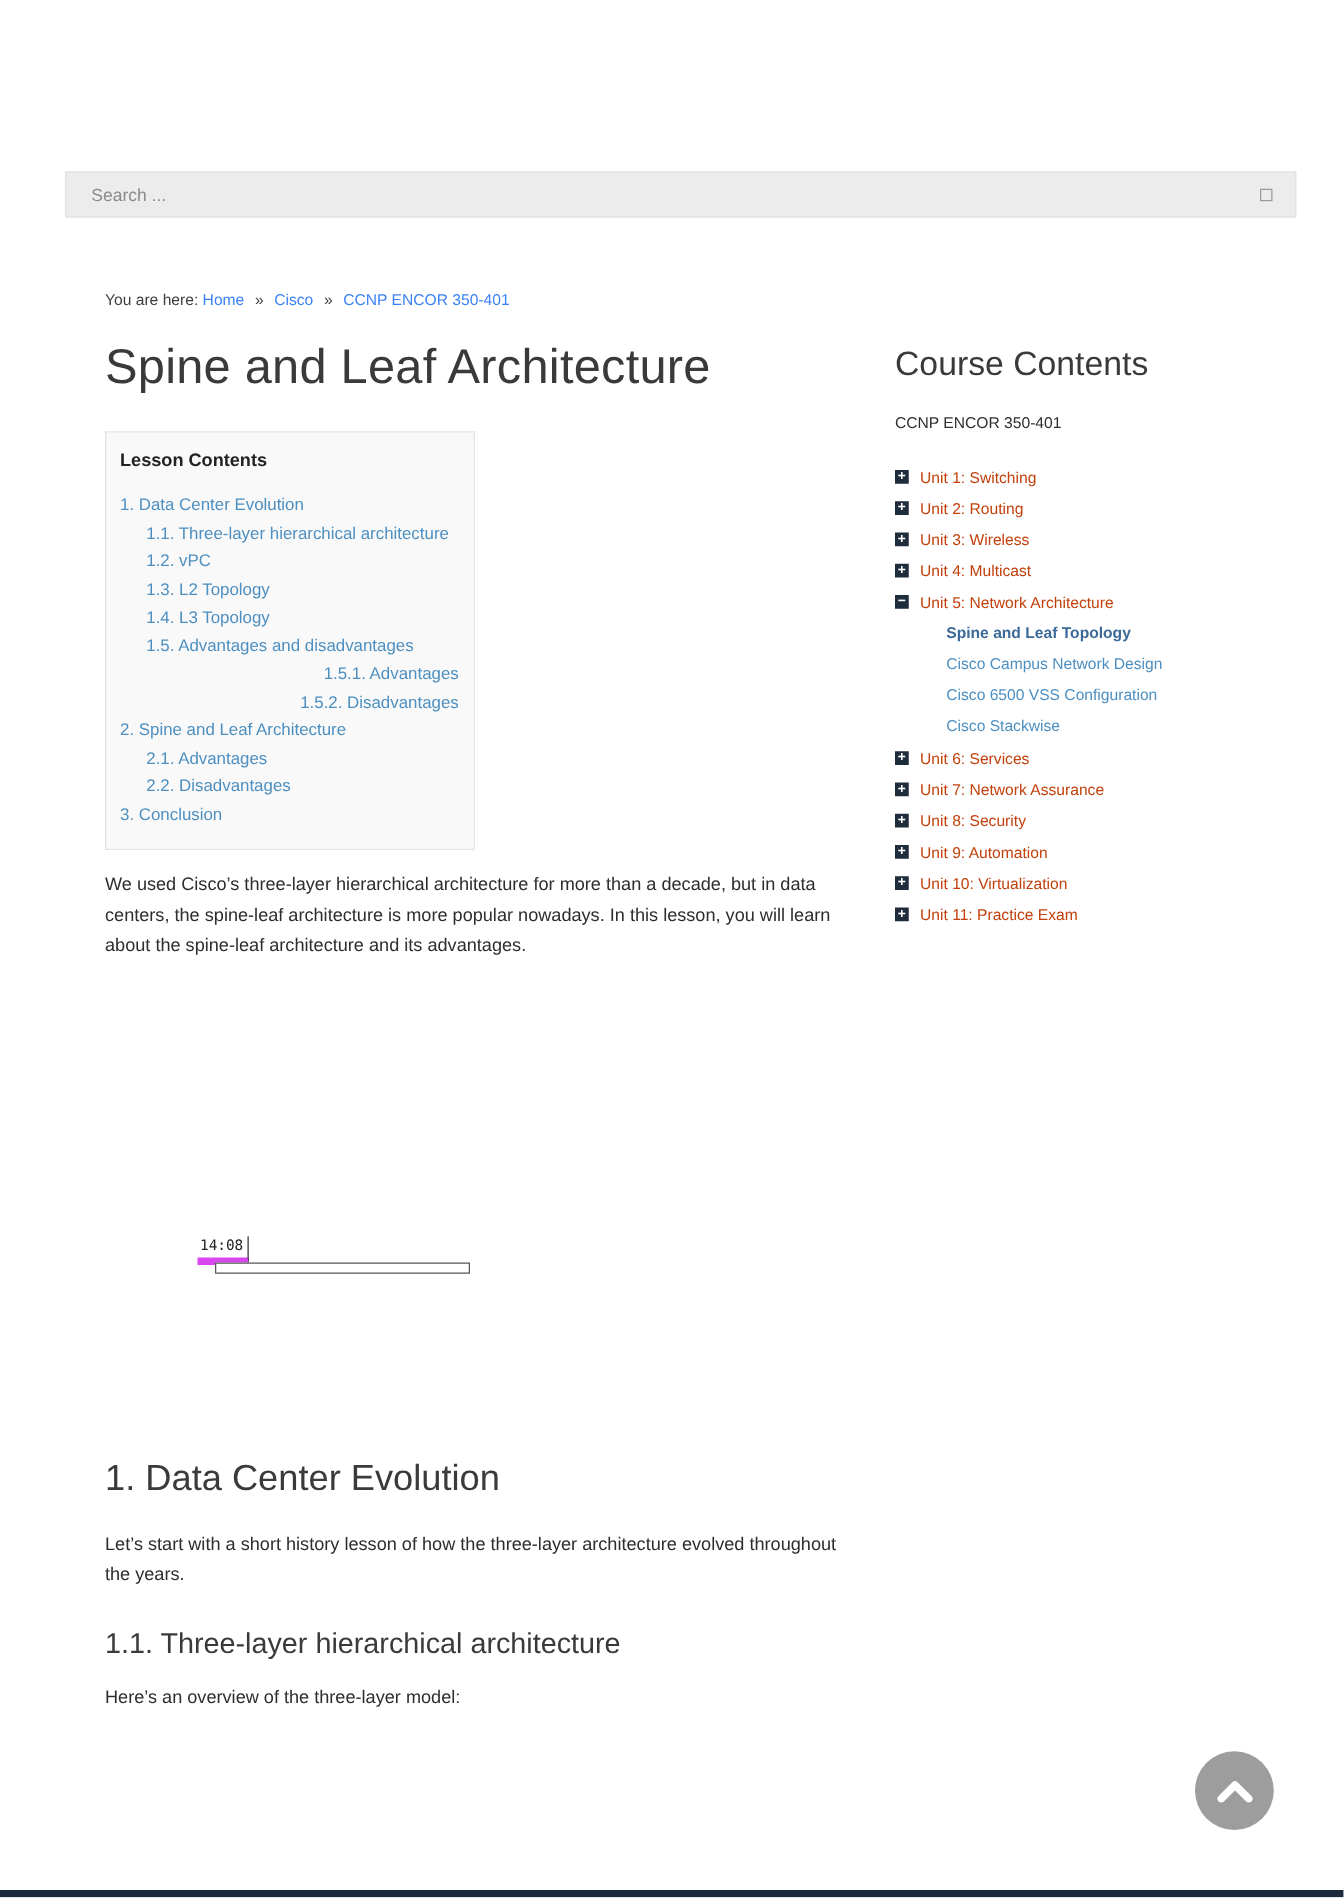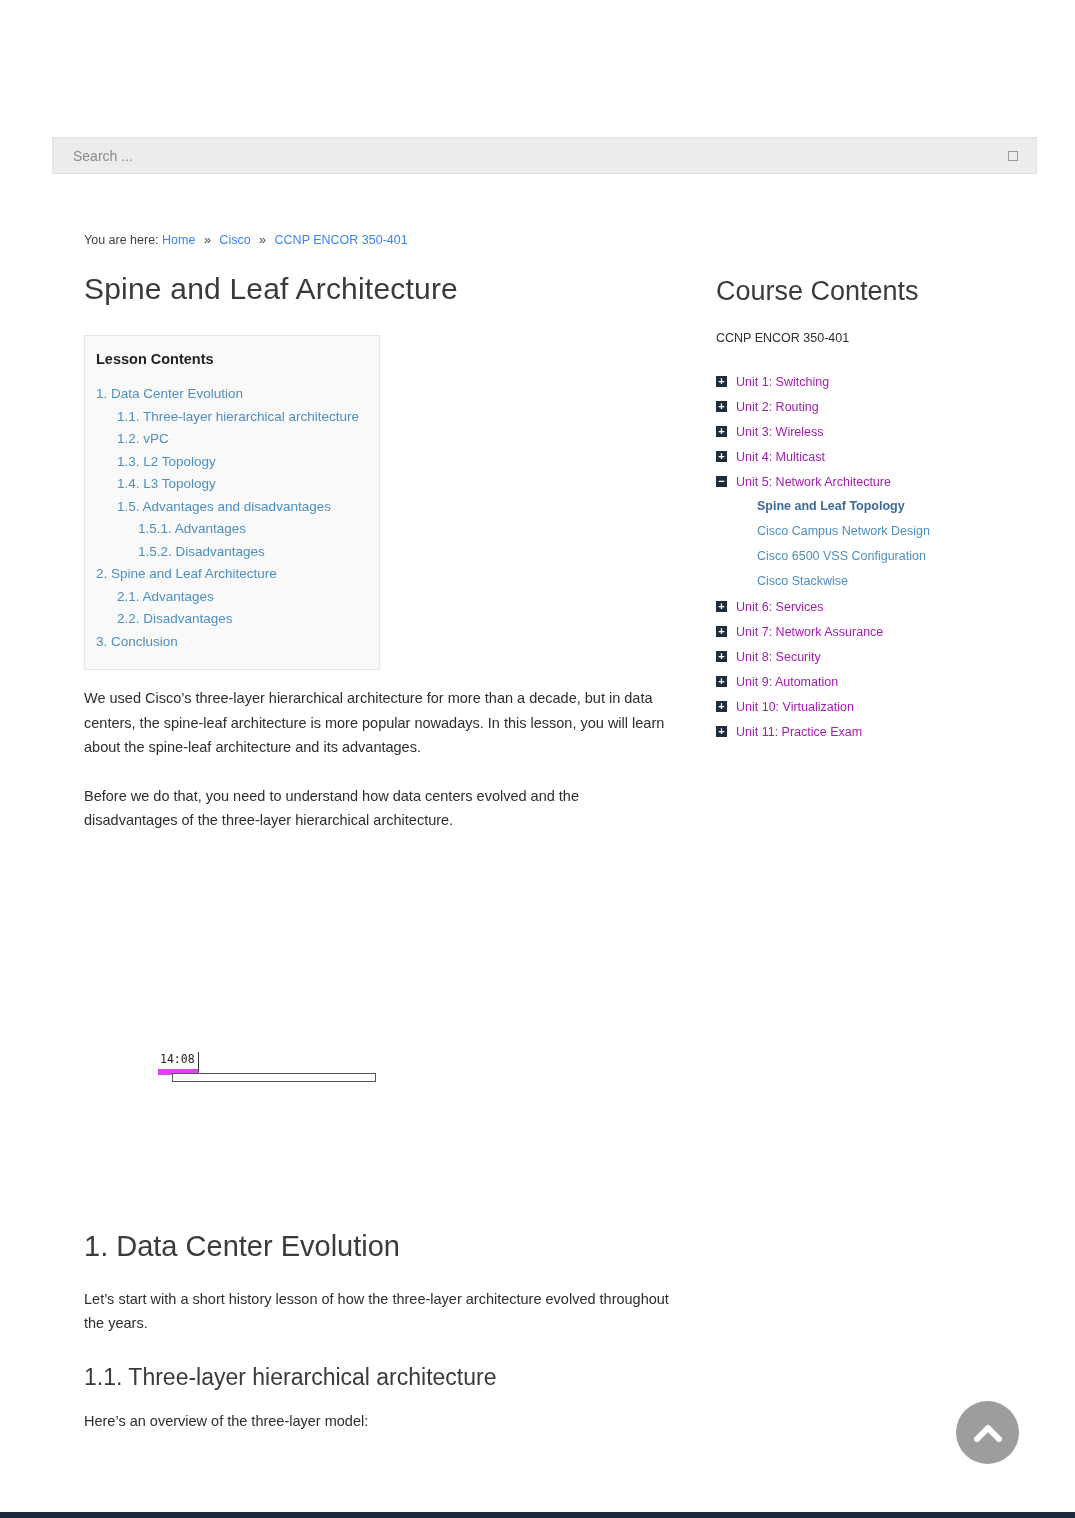--- a/index.html
+++ b/index.html
@@ -26,33 +26,33 @@
   .breadcrumb { position:absolute; left:84px; top:233px; font-size:12.5px; color:#3f3f3f; }
   .breadcrumb .crumb { color:#3b82f6; cursor:pointer; }
   .breadcrumb .sep { margin:0 5px; color:#3f3f3f; }
 
   
   .main { position:absolute; left:84px; top:264px; width:952px; display:flex; }
   .content { width:592px; flex:none; }
   .sidebar { width:320px; flex:none; margin-left:40px; }
 
   .page-title {
-    font-size:30px; font-weight:300; color:#3a3a3a; margin:8px 0 0; letter-spacing:.2px;
+    font-size:39px; font-weight:300; color:#3a3a3a; margin:8px 0 0; letter-spacing:.2px;
   }
 
   
   .lesson-box {
     margin-top:29px; width:296px; background:#f9f9f9; border:1px solid #e4e4e4;
     padding:15px 12px 16px 11px;
   }
   .lesson-box h4 { font-size:14.5px; font-weight:bold; color:#222; margin:0 0 16px; }
   .lc-item { font-size:13.5px; color:#4d8fc0; line-height:22.5px; cursor:pointer; }
   .indent0 { padding-left:0; }
   .indent1 { padding-left:21px; }
-  .indent2 { padding-left:42px; }
+  .indent2 { padding-left:42px;text-align:right; }
 
   .content p { font-size:14.5px; line-height:24.5px; color:#2d2d2d; margin:0 0 24px; }
   .content p.first { margin-top:16px; }
 
   
   .video-area { position:relative; height:363px; }
   .vid-time {
     position:absolute; left:74px; top:195px; font-size:11.5px; color:#222;
     font-family:"DejaVu Sans Mono", monospace;
     border-bottom:6px solid #d946ef; border-right:1px solid #333; padding:0 3px 3px 2px;
@@ -65,21 +65,21 @@
   
   .sidebar h2 { font-size:27px; font-weight:300; color:#3a3a3a; margin:12px 0 0; }
   .course-label { font-size:12.5px; color:#2e2e2e; margin-top:24px; }
   .units { margin-top:24px; }
   .unit-row { display:flex; align-items:center; height:25px; cursor:pointer; }
   .toggle {
     width:11px; height:11px; background:#1e2c3c; color:#fff; flex:none;
     font-size:11px; line-height:10px; text-align:center; font-weight:bold;
     margin-right:9px; cursor:pointer;
   }
-  .unit-label { font-size:12.5px; color:#a21caf; }
+  .unit-label { font-size:12.5px; color:#c2410c; }
   .child-row {
     font-size:12.5px; color:#4d8fc0; height:25px; line-height:25px;
     padding-left:41px; cursor:pointer;
   }
   .child-row.current { font-weight:bold; color:#3c6a99; }
 
   
   .scroll-top {
     position:absolute; left:956px; top:1401px; width:63px; height:63px;
     border-radius:50%; background:#9d9d9d; display:flex; align-items:center;
@@ -124,21 +124,20 @@
             <div class="lc-item indent2">1.5.1. Advantages</div>
             <div class="lc-item indent2">1.5.2. Disadvantages</div>
             <div class="lc-item indent0">2. Spine and Leaf Architecture</div>
             <div class="lc-item indent1">2.1. Advantages</div>
             <div class="lc-item indent1">2.2. Disadvantages</div>
             <div class="lc-item indent0">3. Conclusion</div>
           </div>
       </div>
 
       <p class="first">We used Cisco’s three-layer hierarchical architecture for more than a decade, but in data centers, the spine-leaf architecture is more popular nowadays. In this lesson, you will learn about the spine-leaf architecture and its advantages.</p>
-      <p>Before we do that, you need to understand how data centers evolved and the disadvantages of the three-layer hierarchical architecture.</p>
 
       <div class="video-area">
         <span class="vid-time">14:08</span>
         <span class="vid-bar"></span>
       </div>
 
       <h2 class="section">1. Data Center Evolution</h2>
       <p>Let’s start with a short history lesson of how the three-layer architecture evolved throughout the years.</p>
 
       <h3 class="subsection">1.1. Three-layer hierarchical architecture</h3>

